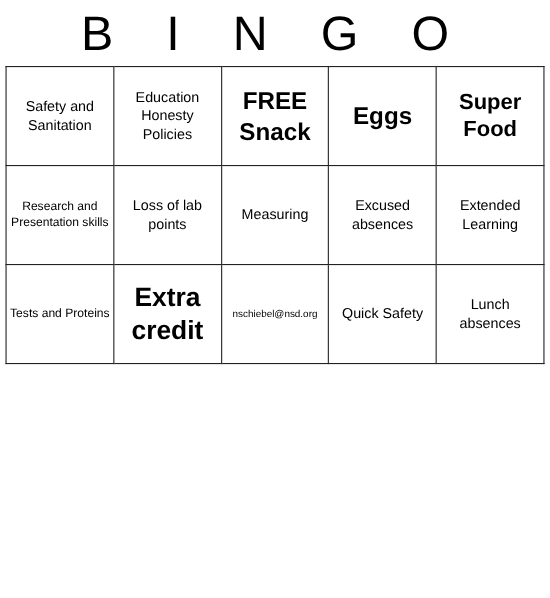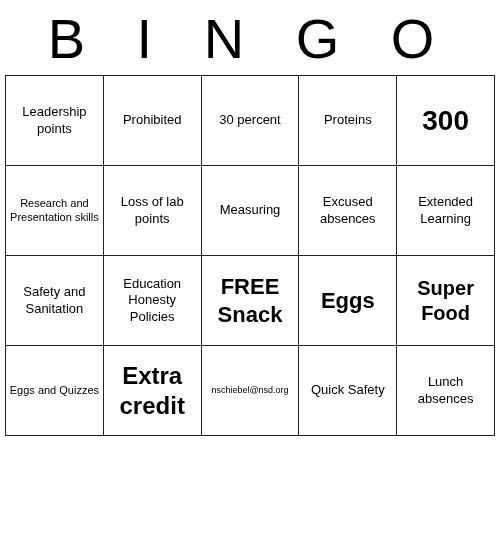--- a/index.html
+++ b/index.html
@@ -13,21 +13,21 @@
       height: 544px;
       display: flex;
       flex-direction: column;
       align-items: center;
       justify-content: flex-start;
       background: #fff;
       font-family: Arial, sans-serif;
     }
 
     .bingo-title {
-      font-size: 56px;
+      font-size: 44px;
       font-weight: normal;
       letter-spacing: 18px;
       padding: 6px 0 4px 0;
       text-align: center;
       width: 100%;
     }
 
     .bingo-grid {
       border-collapse: collapse;
       width: 490px;
@@ -68,42 +68,35 @@
       font-size: 9px;
     }
   </style>
 </head>
 <body>
 
 <div class="bingo-title">B I N G O</div>
 
 <table class="bingo-grid">
   <tbody id="grid-body">
-  <tr>
-        <td>Leadership points</td>
-        <td>Prohibited</td>
-        <td>30 percent</td>
-        <td>Proteins</td>
-        <td class="large-text">300</td>
+      <tr>
+        <td>Safety and Sanitation</td>
+        <td>Education Honesty Policies</td>
+        <td class="free-cell">FREE Snack</td>
+        <td class="medium-large">Eggs</td>
+        <td class="medium-large" style="font-size: 20px;">Super Food</td>
       </tr>
       <tr>
         <td class="small-text">Research and Presentation skills</td>
         <td>Loss of lab points</td>
         <td>Measuring</td>
         <td>Excused absences</td>
         <td>Extended Learning</td>
       </tr>
       <tr>
-        <td>Safety and Sanitation</td>
-        <td>Education Honesty Policies</td>
-        <td class="free-cell">FREE Snack</td>
-        <td class="medium-large">Eggs</td>
-        <td class="medium-large" style="font-size: 20px;">Super Food</td>
-      </tr>
-      <tr>
-        <td class="small-text">Eggs and Quizzes</td>
+        <td class="small-text">Tests and Proteins</td>
         <td class="medium-large" style="font-size: 24px;">Extra credit</td>
         <td class="tiny-text">nschiebel@nsd.org</td>
         <td>Quick Safety</td>
         <td>Lunch absences</td>
       </tr>
     </tbody>
 </table>
 
 </body></html>

